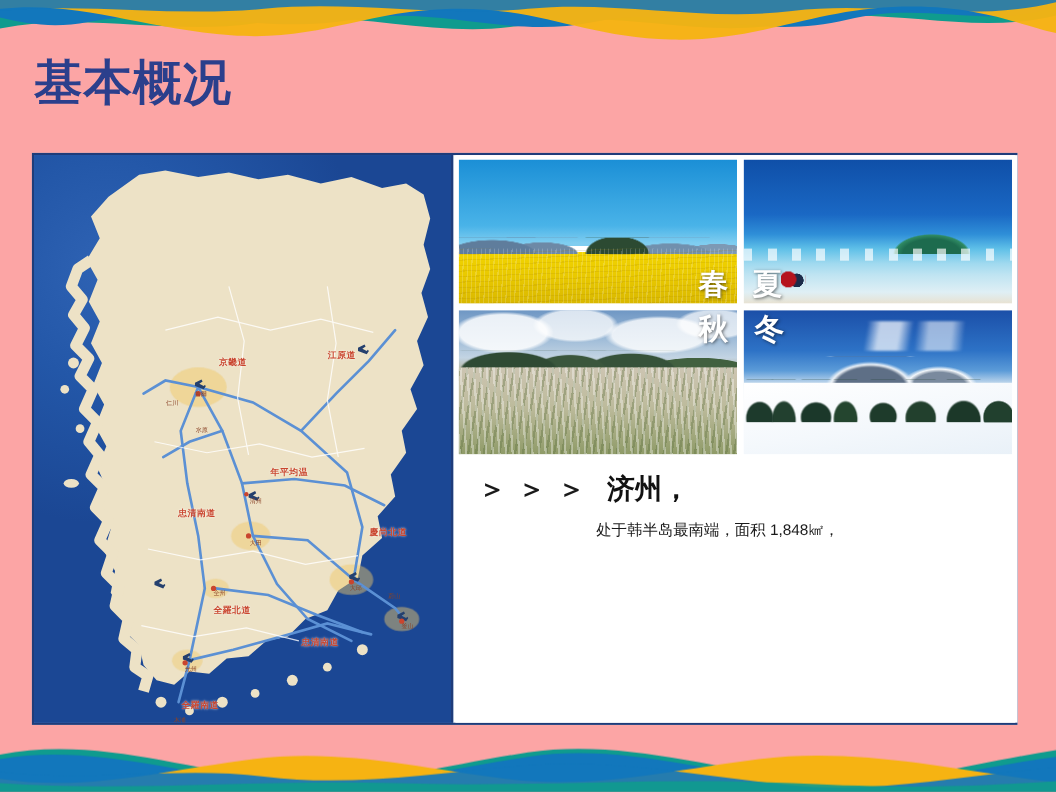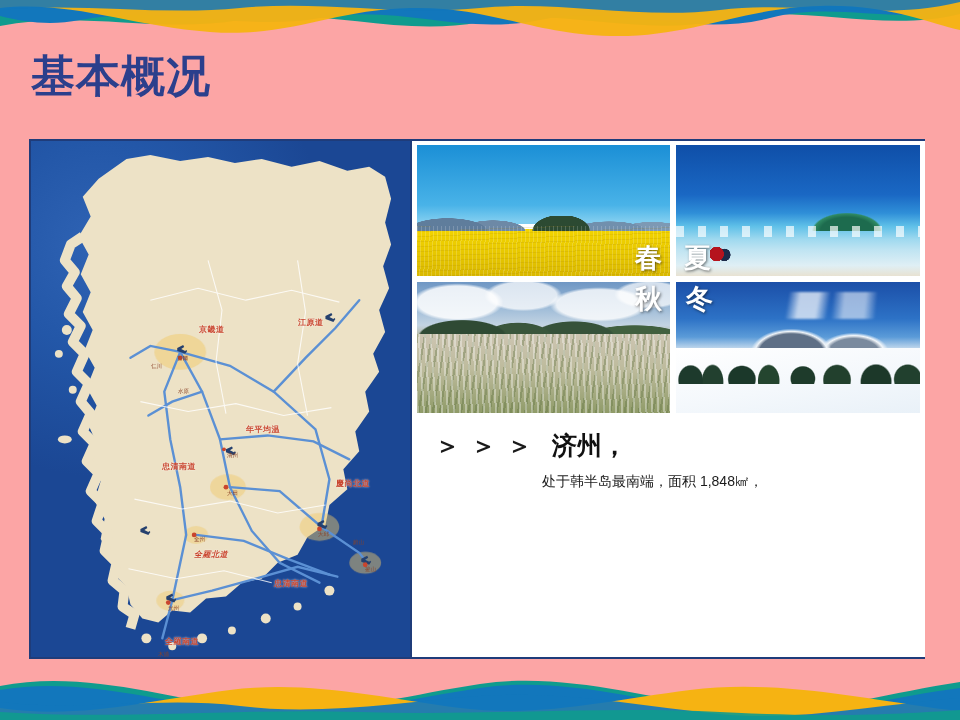--- a/index.html
+++ b/index.html
@@ -383,21 +383,21 @@
           <circle cx="194" cy="310" r="2"></circle>
         </g>
       </svg>
 
       <div id="map-province-labels">
           <div class="map-label" style="left: 168px; top: 183px;">京畿道</div>
           <div class="map-label" style="left: 247px; top: 176px; margin-left: 20px;">江原道</div>
           <div class="map-label" style="left: 215px; top: 283px;">年平均温</div>
           <div class="map-label" style="left: 131px; top: 320px;">忠清南道</div>
           <div class="map-label" style="left: 305px; top: 337px;">慶尚北道</div>
-          <div class="map-label" style="left: 163px; top: 408px; font-style: italic;">全羅北道</div>
+          <div class="map-label" style="left: 163px; top: 408px;">全羅北道</div>
           <div class="map-label" style="left: 243px; top: 437px;">忠清南道</div>
           <div class="map-label" style="left: 134px; top: 495px;">全羅南道</div>
         </div>
       <div id="map-city-labels">
           <div class="map-city" style="left: 146px; top: 214px;">首爾</div>
           <div class="map-city" style="left: 120px; top: 222px;">仁川</div>
           <div class="map-city" style="left: 147px; top: 247px;">水原</div>
           <div class="map-city" style="left: 196px; top: 349px;">大田</div>
           <div class="map-city" style="left: 196px; top: 311px;">清州</div>
           <div class="map-city" style="left: 287px; top: 390px;">大邱</div>

